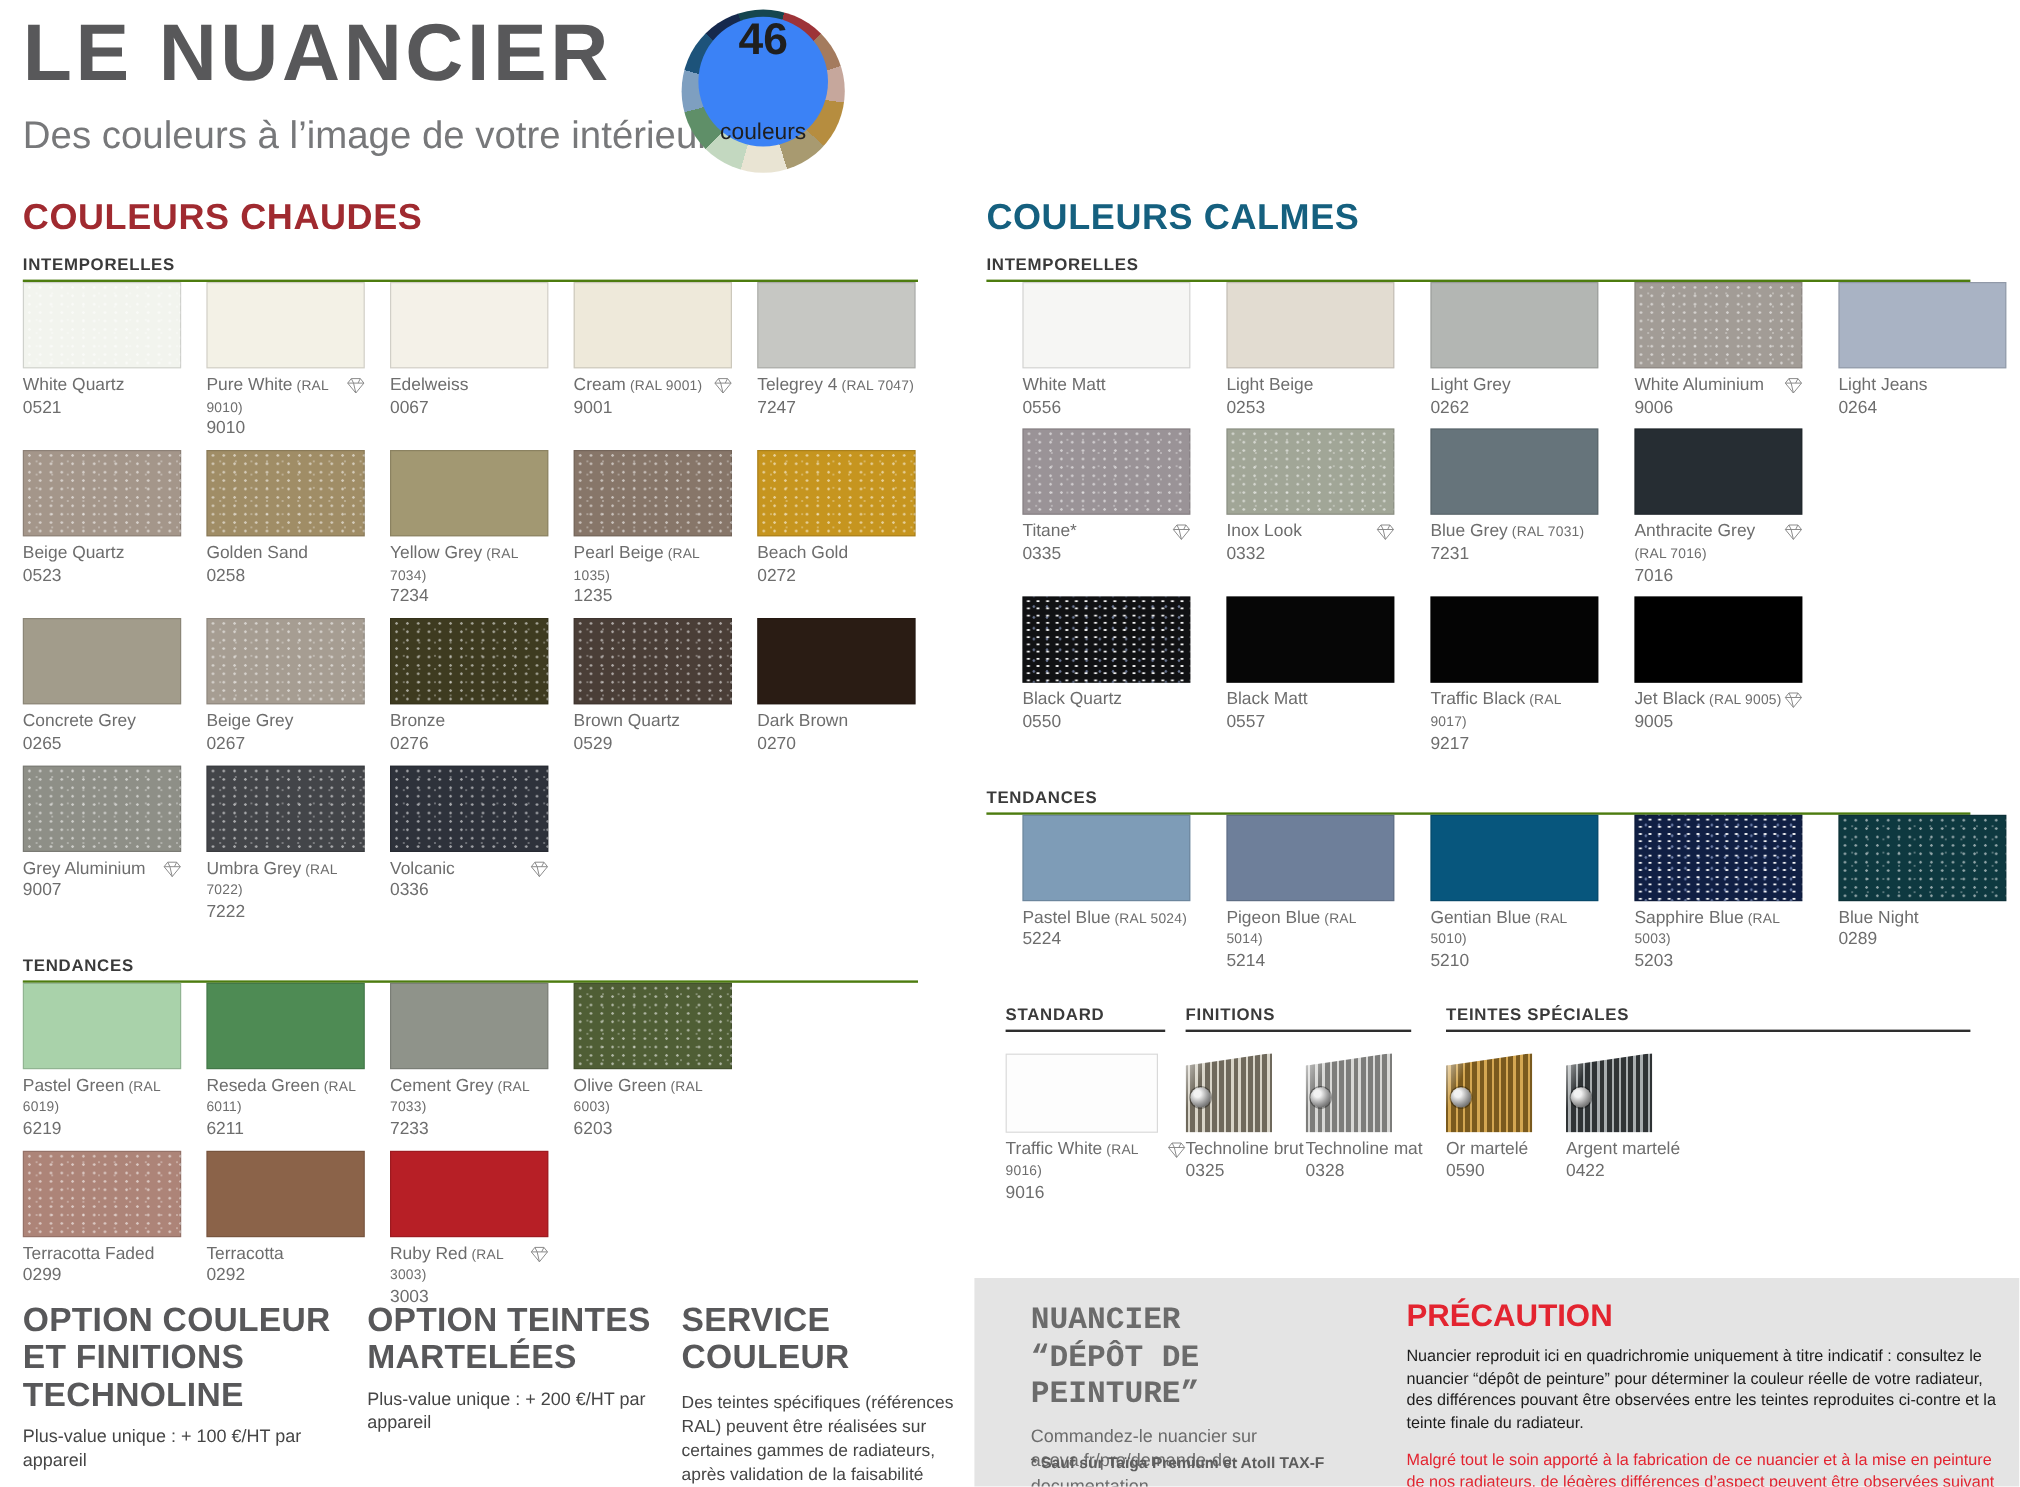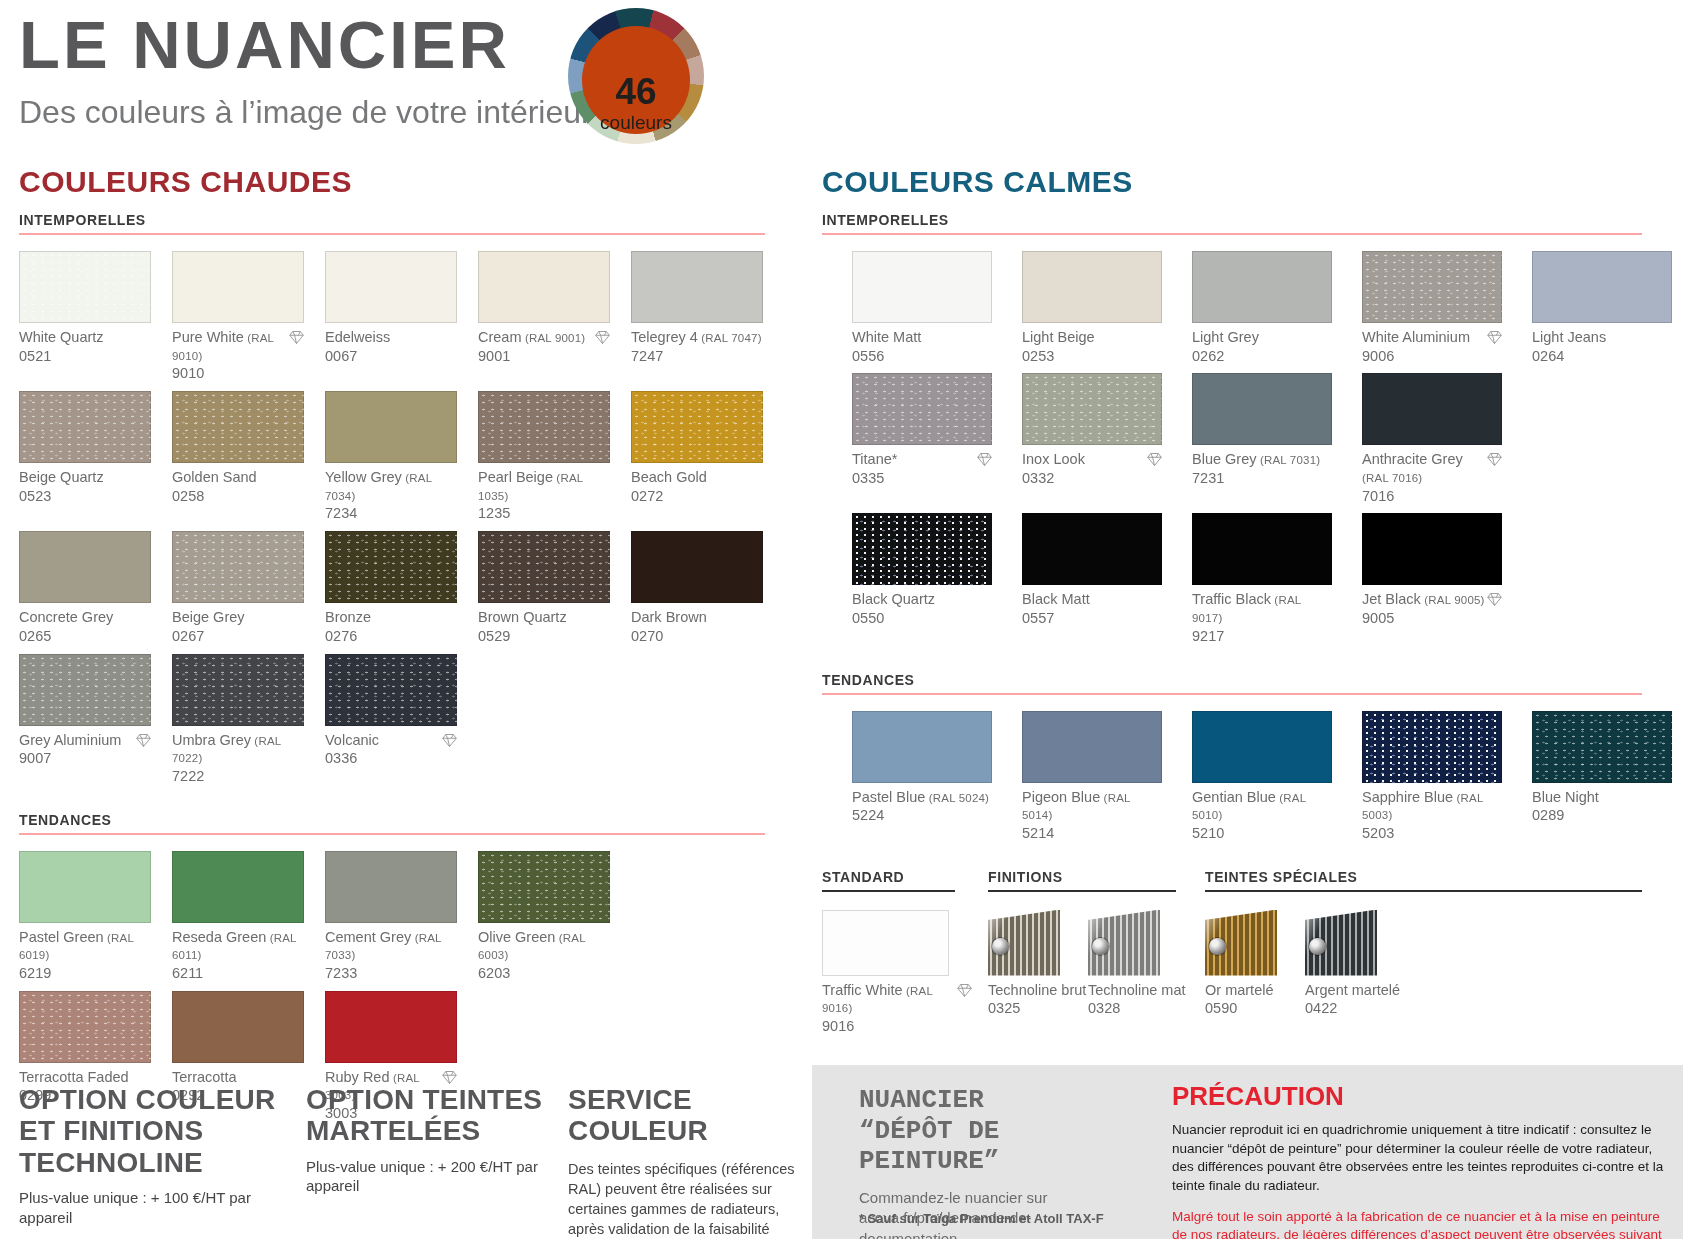--- a/index.html
+++ b/index.html
@@ -5,32 +5,32 @@
   html,body{margin:0;padding:0;background:#fff;}
   #canvas{position:relative;width:1683px;height:1239px;background:#fff;overflow:hidden;
           font-family:"Liberation Sans",sans-serif;color:#6b6b6b;}
 
   
   .hdr{position:absolute;left:19px;top:10px;}
   .hdr-title{font-size:67px;font-weight:700;letter-spacing:3px;color:#58585a;line-height:1.05;}
   .hdr-sub{font-size:32px;font-weight:500;color:#77787a;margin-top:14px;}
   .badge{position:absolute;left:568px;top:8px;width:136px;height:136px;border-radius:50%;}
   .badge-ring{position:absolute;inset:0;border-radius:50%;}
-  .badge-hole{position:absolute;left:14px;top:18px;width:108px;height:108px;border-radius:50%;background:#c2410c;
-              display:flex;flex-direction:column;align-items:center;justify-content:flex-end;}
+  .badge-hole{position:absolute;left:14px;top:6px;width:108px;height:108px;border-radius:50%;background:#3b82f6;
+              display:flex;flex-direction:column;align-items:center;justify-content:space-between;}
   .badge-count{font-size:37px;font-weight:700;color:#1f1f1f;line-height:1;}
   .badge-lbl{font-size:19px;color:#1f1f1f;margin-top:2px;}
 
   
   .col{position:absolute;top:165px;}
   .col-left{left:19px;width:746px;}
   .col-right{left:822px;width:820px;}
   .sec-title{font-size:30px;font-weight:700;letter-spacing:.5px;margin-bottom:13px;}
   .grp-hd{font-size:14px;font-weight:700;letter-spacing:.6px;color:#3a3a3a;
-          border-bottom:2px solid #fca5a5;padding-bottom:5px;margin-bottom:16px;}
+          border-bottom:2px solid #4d7c0f;padding-bottom:5px;margin-bottom:0;}
   .grp{margin-top:0;}
   .grp + .grp{margin-top:26px;}
 
   .rows{}
   .row{display:grid;margin-bottom:8px;}
   .col-left .row{grid-template-columns:repeat(5,132px);column-gap:21px;}
   .col-right .row{grid-template-columns:repeat(5,140px);column-gap:30px;margin-left:30px;}
   .cell{}
   .swatch{height:72px;border:1px solid rgba(0,0,0,.14);box-sizing:border-box;}
   .speckle{background-image:radial-gradient(rgba(255,255,255,.55) 1px,transparent 1.4px),
@@ -41,21 +41,21 @@
            background-size:8px 6px,11px 9px;background-position:0 0,3px 3px;}
   .lbl{margin-top:6px;font-size:14.5px;line-height:1.22;color:#6d6d6d;}
   .l1{position:relative;}
   .ral{font-size:11.5px;letter-spacing:.2px;}
   .dia{float:right;margin-top:1px;}
   .code{margin-top:1px;}
 
   
   .subrow{position:relative;height:208px;margin-top:26px;}
   .subgrp{position:absolute;top:0;}
-  .sub-standard{left:0;width:150px;}
+  .sub-standard{left:16px;width:150px;}
   .sub-finitions{left:166px;width:210px;}
   .sub-teintes{left:383px;width:440px;}
   .sub-hd{font-size:14px;font-weight:700;letter-spacing:.6px;color:#3a3a3a;
           border-bottom:2px solid #2e2e2e;padding-bottom:5px;}
   .sub-standard .sub-hd{width:133px;}
   .sub-finitions .sub-hd{width:188px;}
   .sub-teintes .sub-hd{width:437px;}
   .sub-items{display:flex;margin-top:18px;}
   .sub-items .cell{width:100px;flex:0 0 100px;}
   .sub-items .cell.wide{width:150px;flex:0 0 150px;}

